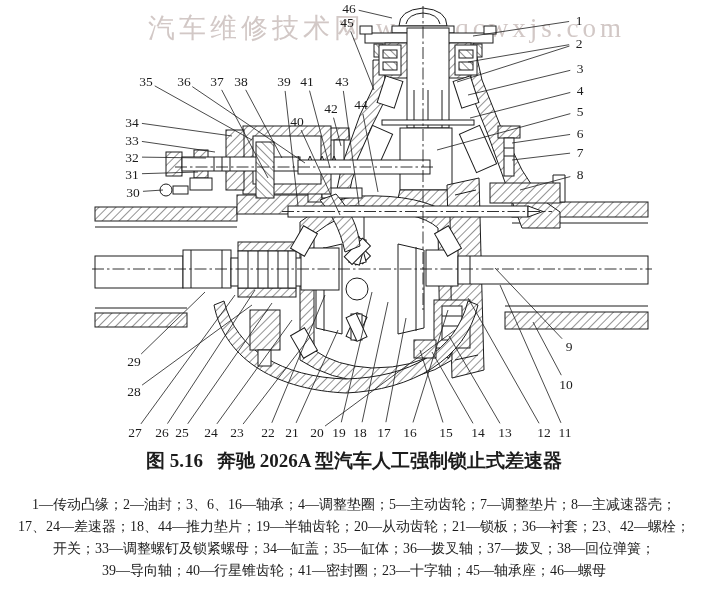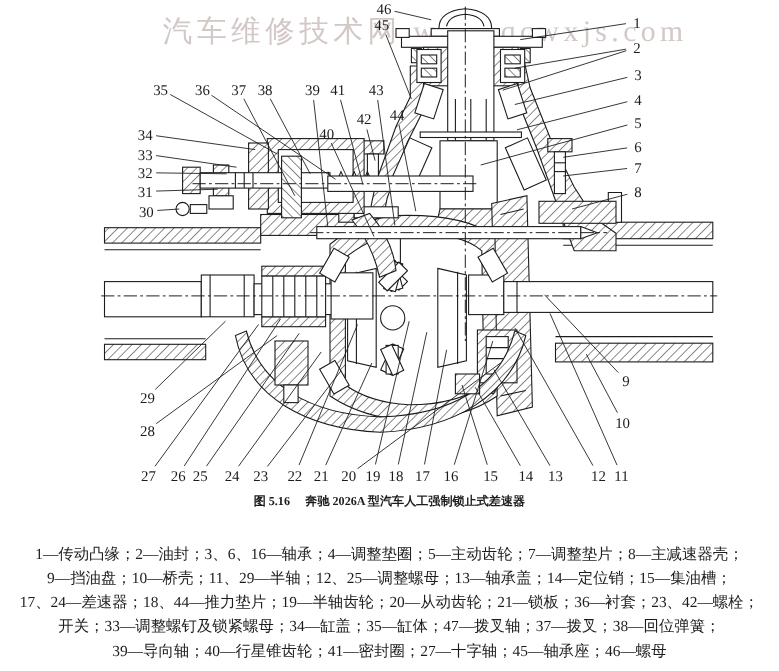--- a/index.html
+++ b/index.html
@@ -2,21 +2,21 @@
 <html><head>
 <meta charset="utf-8">
 <style>
   html,body{margin:0;padding:0;background:#ffffff;}
   #page{position:relative;width:708px;height:610px;background:#ffffff;overflow:hidden;
         font-family:"Liberation Serif","DejaVu Serif",serif;color:#1c1c1c;}
   #watermark{position:absolute;left:148px;top:10px;width:560px;
              font-size:27px;letter-spacing:4px;color:#d2c8c6;white-space:nowrap;z-index:0;}
   #diagram{position:absolute;left:0;top:0;z-index:1;}
   #caption{position:absolute;left:0;top:448px;width:708px;text-align:center;
-           font-weight:bold;font-size:11px;z-index:2;}
+           font-weight:bold;font-size:19px;z-index:2;}
   #caption .sp{display:inline-block;width:14px;}
   #legend{position:absolute;left:0;top:494px;width:662px;z-index:2;}
   .legend-line{width:708px;text-align:center;font-size:14px;line-height:22px;white-space:nowrap;}
   
   .ln{stroke:#1c1c1c;stroke-width:1;fill:none;}
   .wh{stroke:#1c1c1c;stroke-width:1;fill:#ffffff;}
   .h1{stroke:#1c1c1c;stroke-width:1;fill:url(#hatchA);}
   .h2{stroke:#1c1c1c;stroke-width:1;fill:url(#hatchB);}
   .cl{stroke:#1c1c1c;stroke-width:0.9;stroke-dasharray:12 3 2.5 3;fill:none;}
   .callout-text{font-family:"Liberation Serif","DejaVu Serif",serif;font-size:13.5px;fill:#1c1c1c;}
@@ -336,19 +336,18 @@
         <text x="349" y="13" text-anchor="middle" class="callout-text">46</text>
       </g>
   </svg>
 
   <div id="caption">
     <span>图 5.16</span><span class="sp"></span><span>奔驰 2026A 型汽车人工强制锁止式差速器</span>
   </div>
 
   <div id="legend">
     <div class="legend-line">1—传动凸缘；2—油封；3、6、16—轴承；4—调整垫圈；5—主动齿轮；7—调整垫片；8—主减速器壳；</div>
-    <div class="legend-line">9—挡油盘；10—桥壳；11、29—半轴；12、25—调整螺母；13—轴承盖；14—定位销；15—集油槽；</div>
     <div class="legend-line">17、24—差速器；18、44—推力垫片；19—半轴齿轮；20—从动齿轮；21—锁板；36—衬套；23、42—螺栓；</div>
-    <div class="legend-line">开关；33—调整螺钉及锁紧螺母；34—缸盖；35—缸体；47—拨叉轴；37—拨叉；38—回位弹簧；</div>
-    <div class="legend-line">39—导向轴；40—行星锥齿轮；41—密封圈；27—十字轴；45—轴承座；46—螺母</div>
+    <div class="legend-line">开关；33—调整螺钉及锁紧螺母；34—缸盖；35—缸体；36—拨叉轴；37—拨叉；38—回位弹簧；</div>
+    <div class="legend-line">39—导向轴；40—行星锥齿轮；41—密封圈；23—十字轴；45—轴承座；46—螺母</div>
   </div>
 
 </div>
 
 </body></html>

